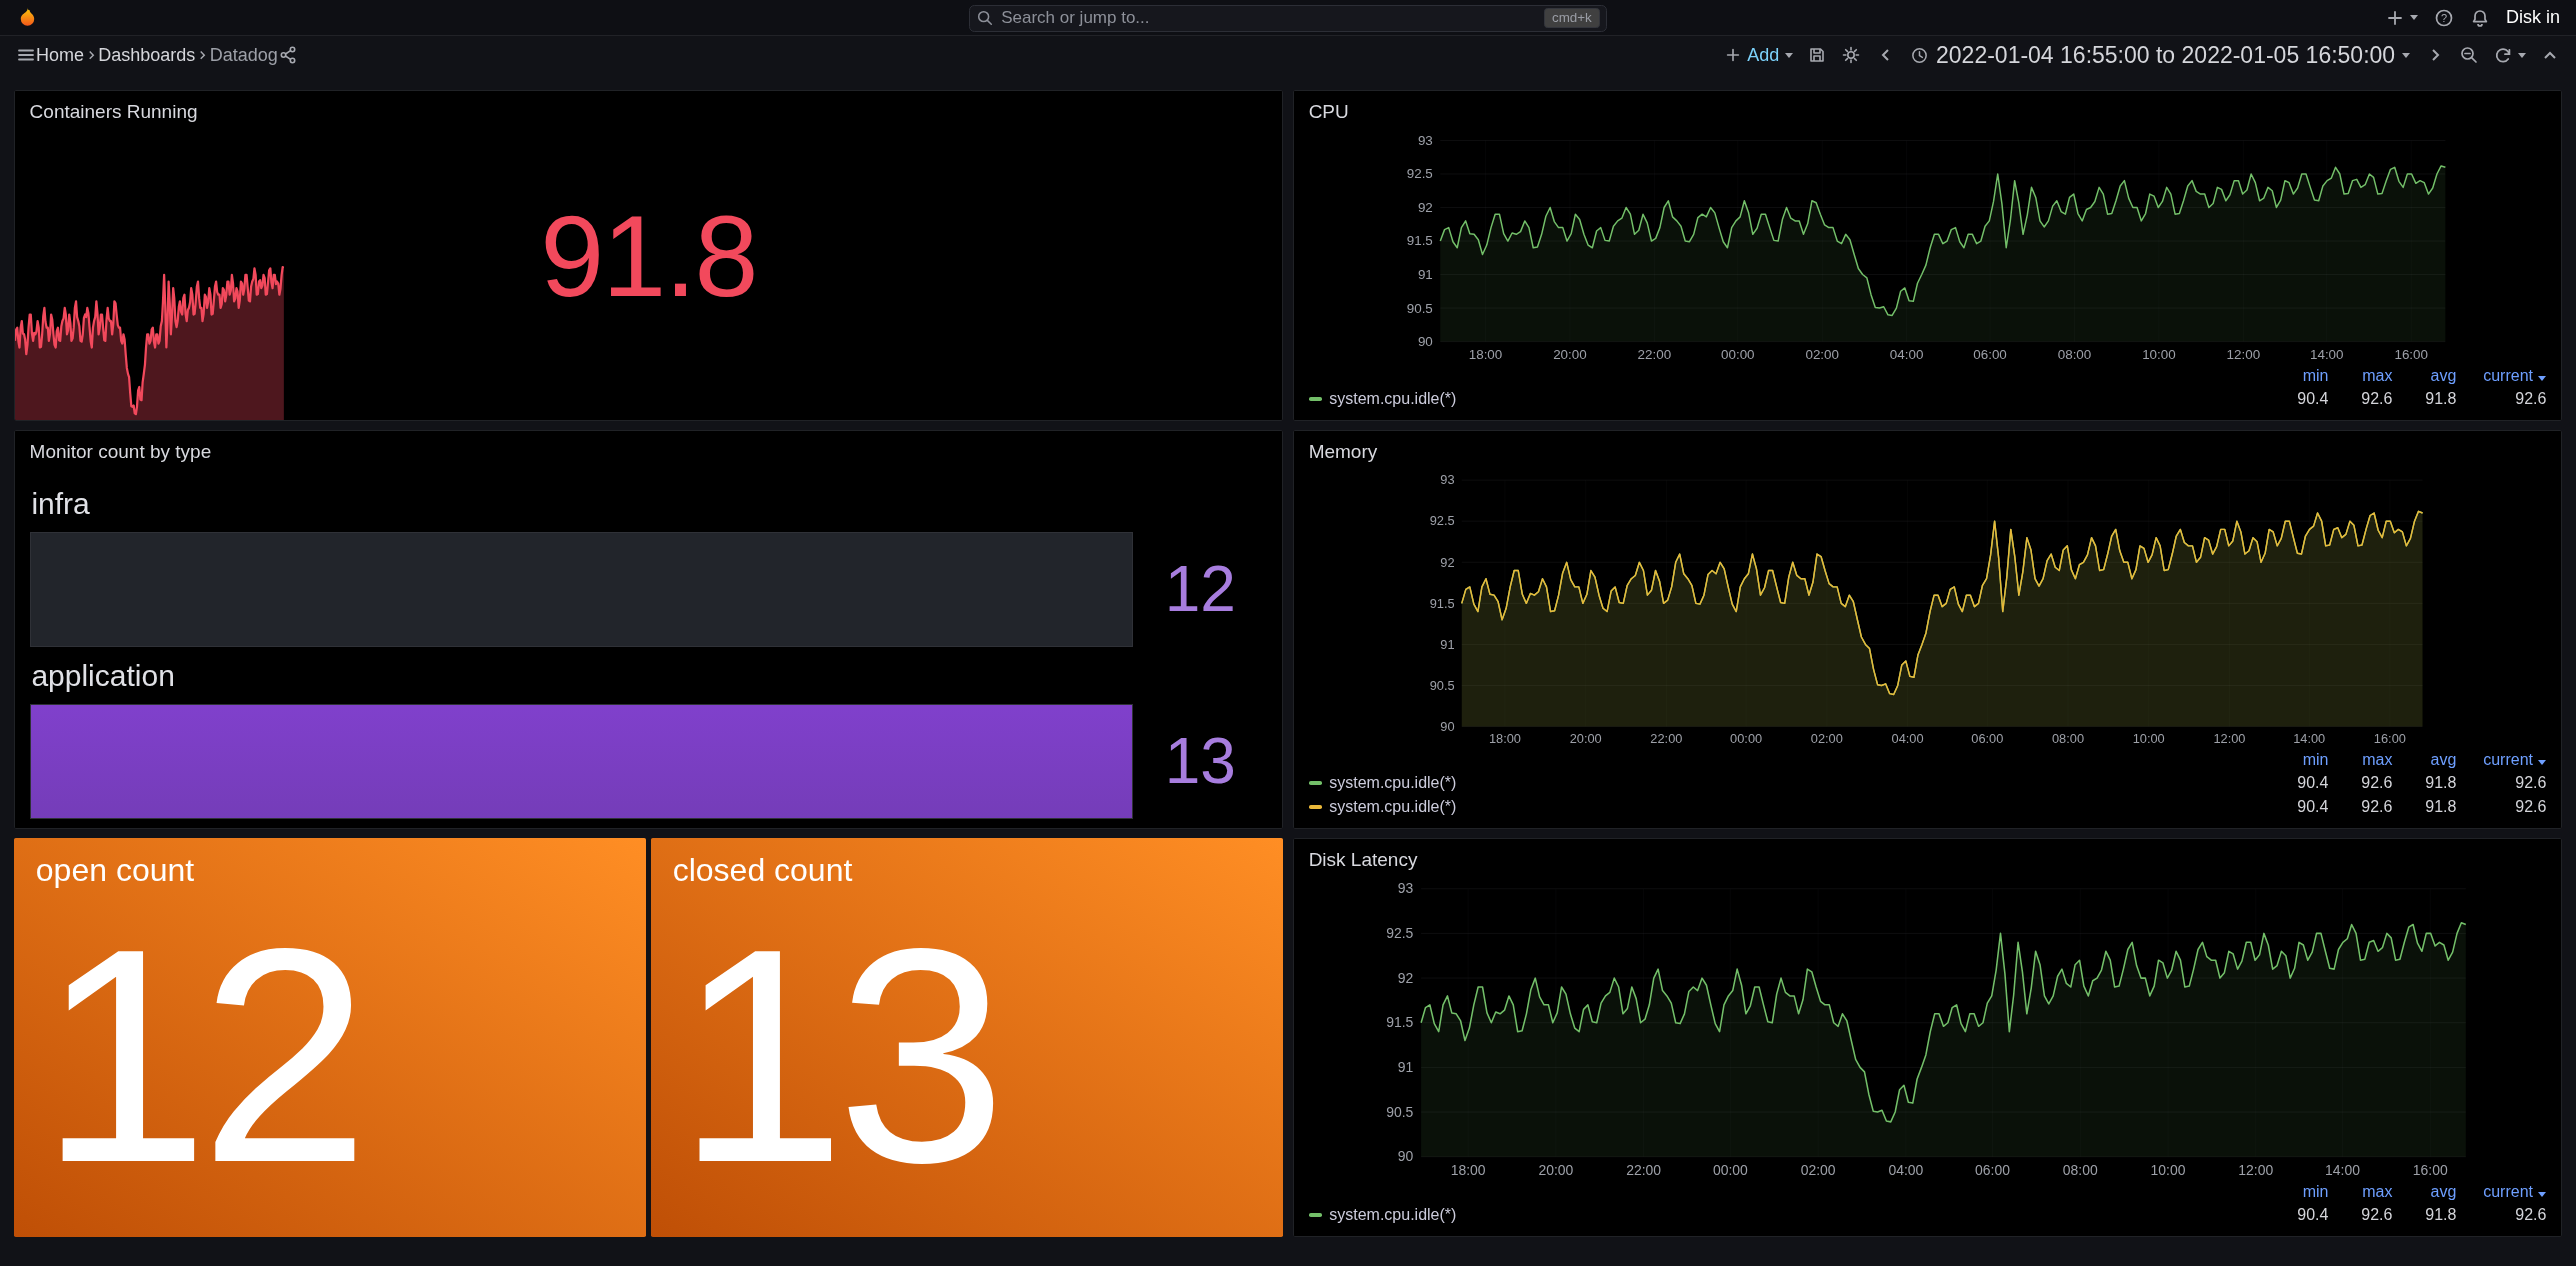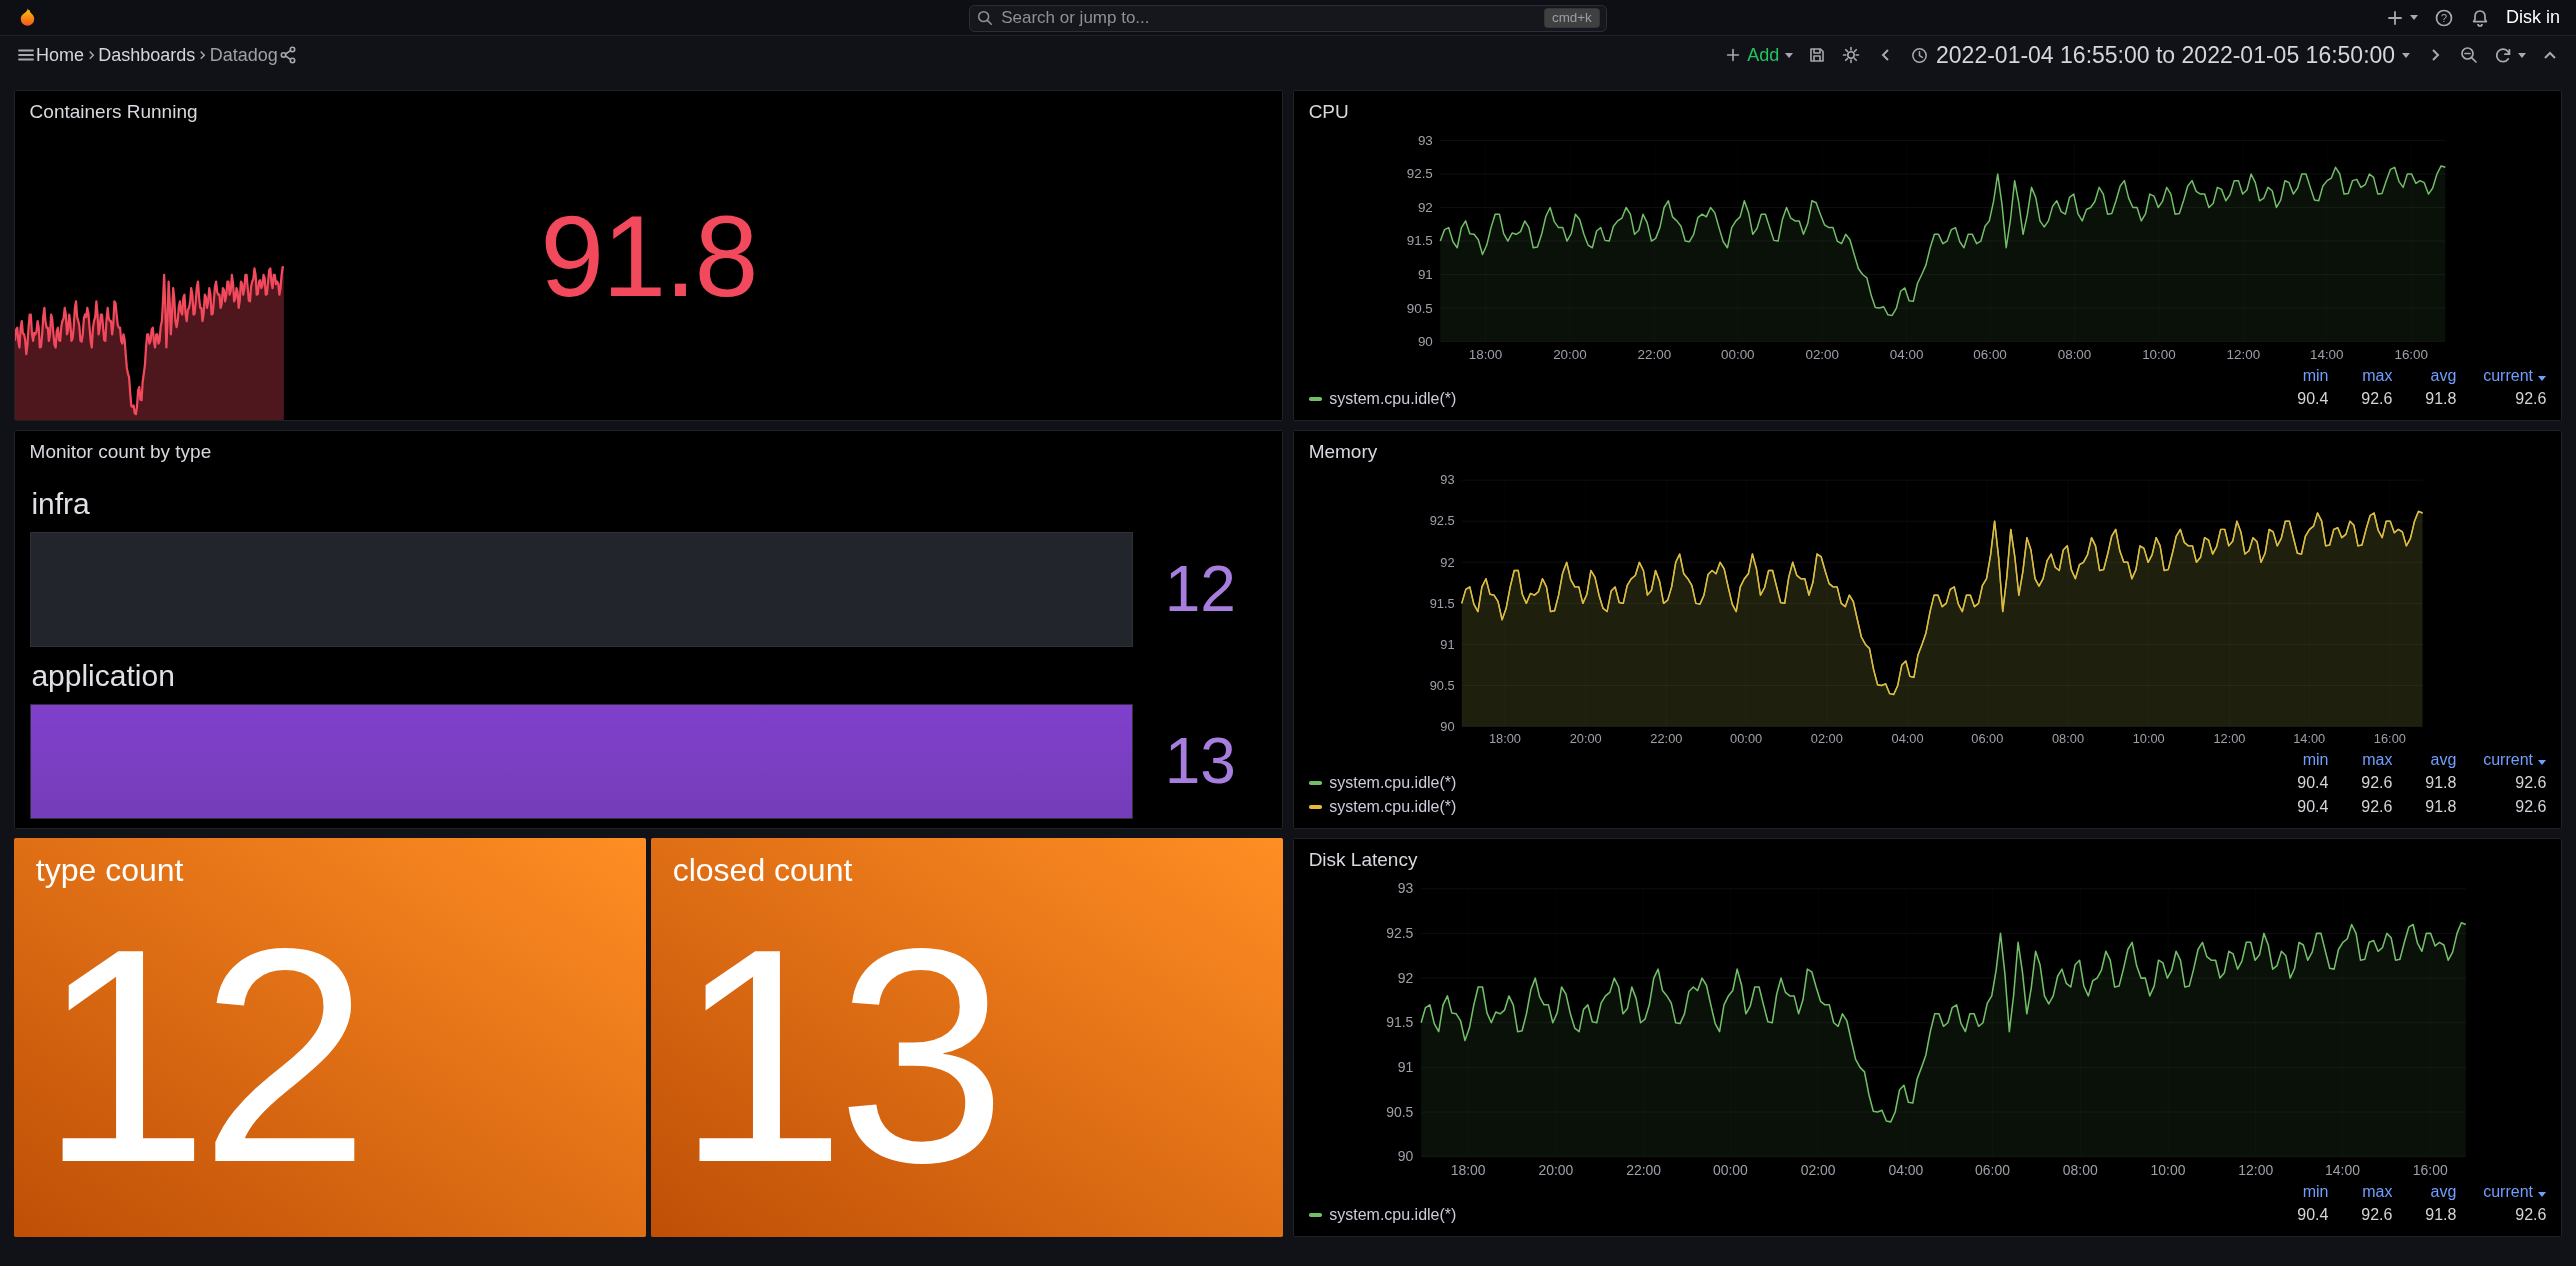--- a/index.html
+++ b/index.html
@@ -28,21 +28,21 @@
     border-right:4.5px solid transparent;border-top:5.4px solid #A7A9B0;}
 
   
   .navbar{height:38px;background:#111217;display:flex;align-items:center;padding:0 16px;gap:12.5px;}
   .nb-left{display:flex;align-items:center;gap:0;min-width:0;}
   .crumb{font-size:18px;color:#D5D6DB;cursor:pointer;white-space:nowrap;}
   .crumb.current{color:#9DA0A8;}
   .sep svg{width:14.3px;height:14.3px;}
   .nb-right{margin-left:auto;display:flex;align-items:center;gap:14.3px;}
   .nb-right .iconbtn svg{width:20px;height:20px;}
-  .addbtn{display:flex;align-items:center;gap:5.4px;font-size:18px;color:#22c55e;cursor:pointer;}
+  .addbtn{display:flex;align-items:center;gap:5.4px;font-size:18px;color:#7dd3fc;cursor:pointer;}
   .timepicker{display:flex;align-items:center;gap:7.2px;font-size:23px;color:#D5D6DB;cursor:pointer;white-space:nowrap;}
   .navbar svg{stroke:#A7A9B0;}
 
   
   .dashboard{display:grid;grid-template-columns:1fr 1fr;gap:0 10.7px;padding:16px 14.3px 0;}
   .col{display:flex;flex-direction:column;gap:9px;min-width:0;}
   .panel{background:#000000;border:0.9px solid #202226;border-radius:1.8px;position:relative;overflow:hidden;}
   .h370{height:331px;}.h446{height:399px;}
   .panel-title{font-size:19px;font-weight:500;color:#D8D9DF;padding:9px 14.3px;line-height:1.25;cursor:pointer;}
 
@@ -248,21 +248,21 @@
           <div class="gauge-track">
               <div class="gauge-fill" style="width: 100%; background: linear-gradient(rgb(128, 64, 204), rgba(128, 64, 204, 0.88));"></div>
             </div>
           <div class="gauge-value" style="color: rgb(167, 125, 222);">13</div>
         </div>
       </div>
     </section>
 
     <div class="stat-row">
       <section class="panel stat-panel" id="open-panel" style="background: linear-gradient(to right top, rgb(191, 79, 6), rgb(255, 142, 36));">
-        <h2 class="stat-title">type count</h2>
+        <h2 class="stat-title">open count</h2>
         <div class="stat-value">12</div>
       </section>
       <section class="panel stat-panel" id="closed-panel" style="background: linear-gradient(to right top, rgb(191, 79, 6), rgb(255, 142, 36));">
         <h2 class="stat-title">closed count</h2>
         <div class="stat-value">13</div>
       </section>
     </div>
   </div>
 
   <div class="col">

